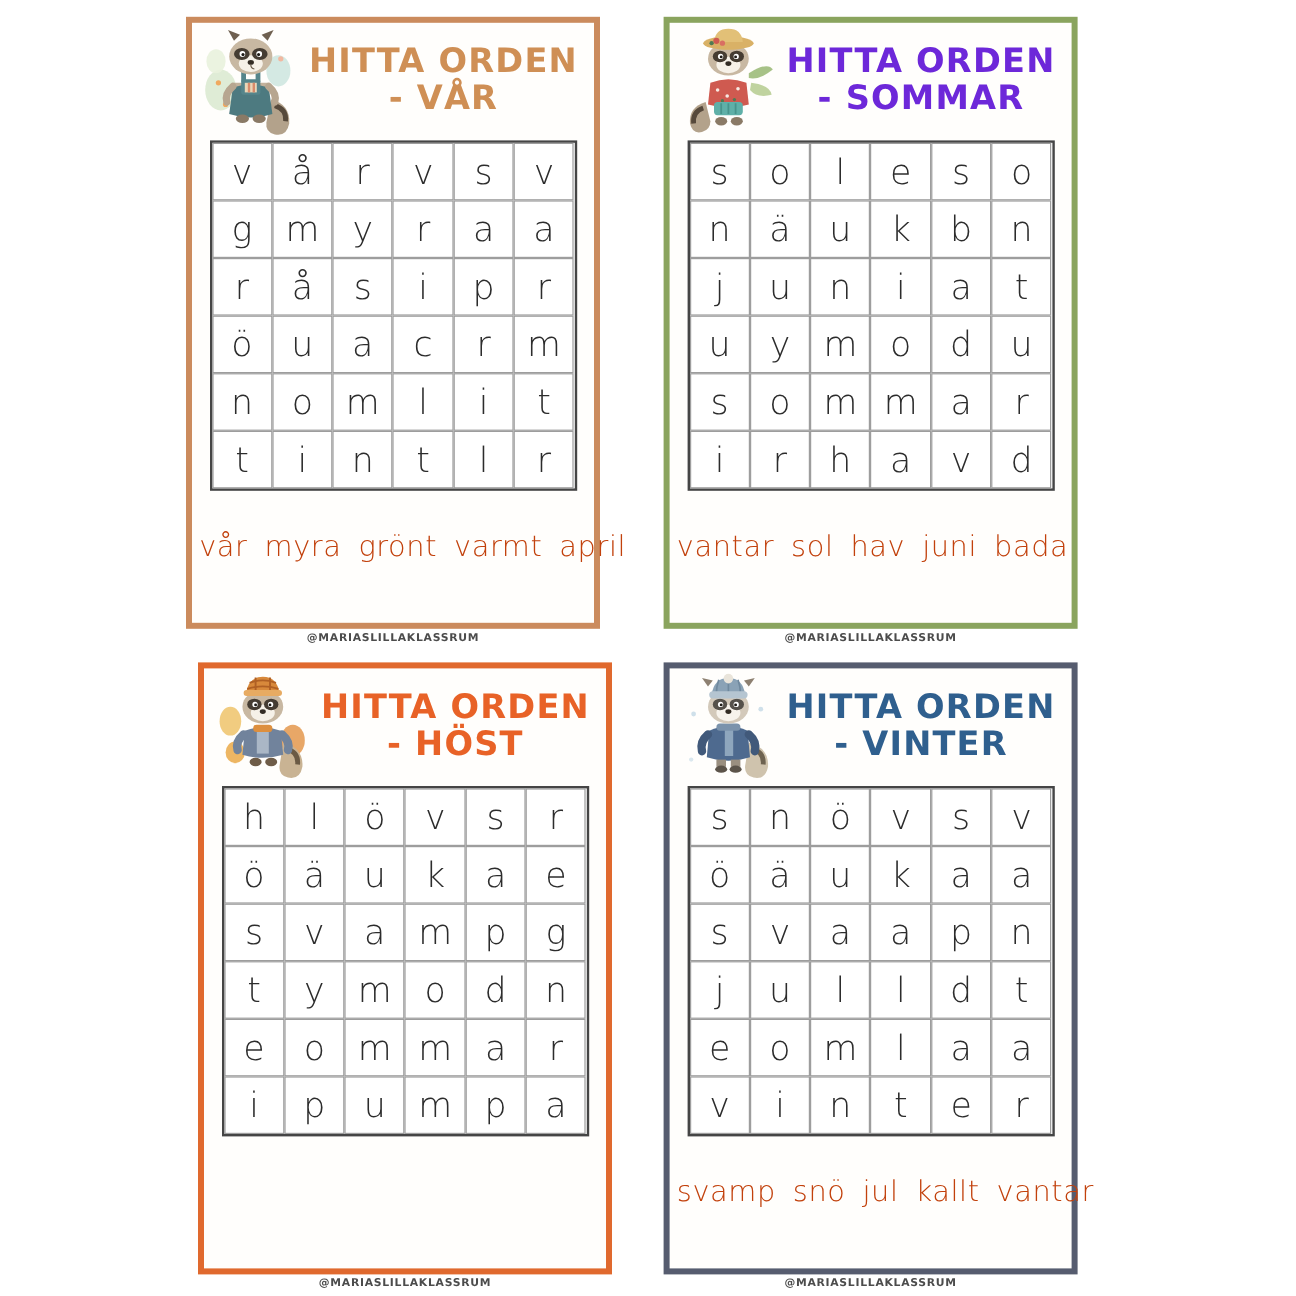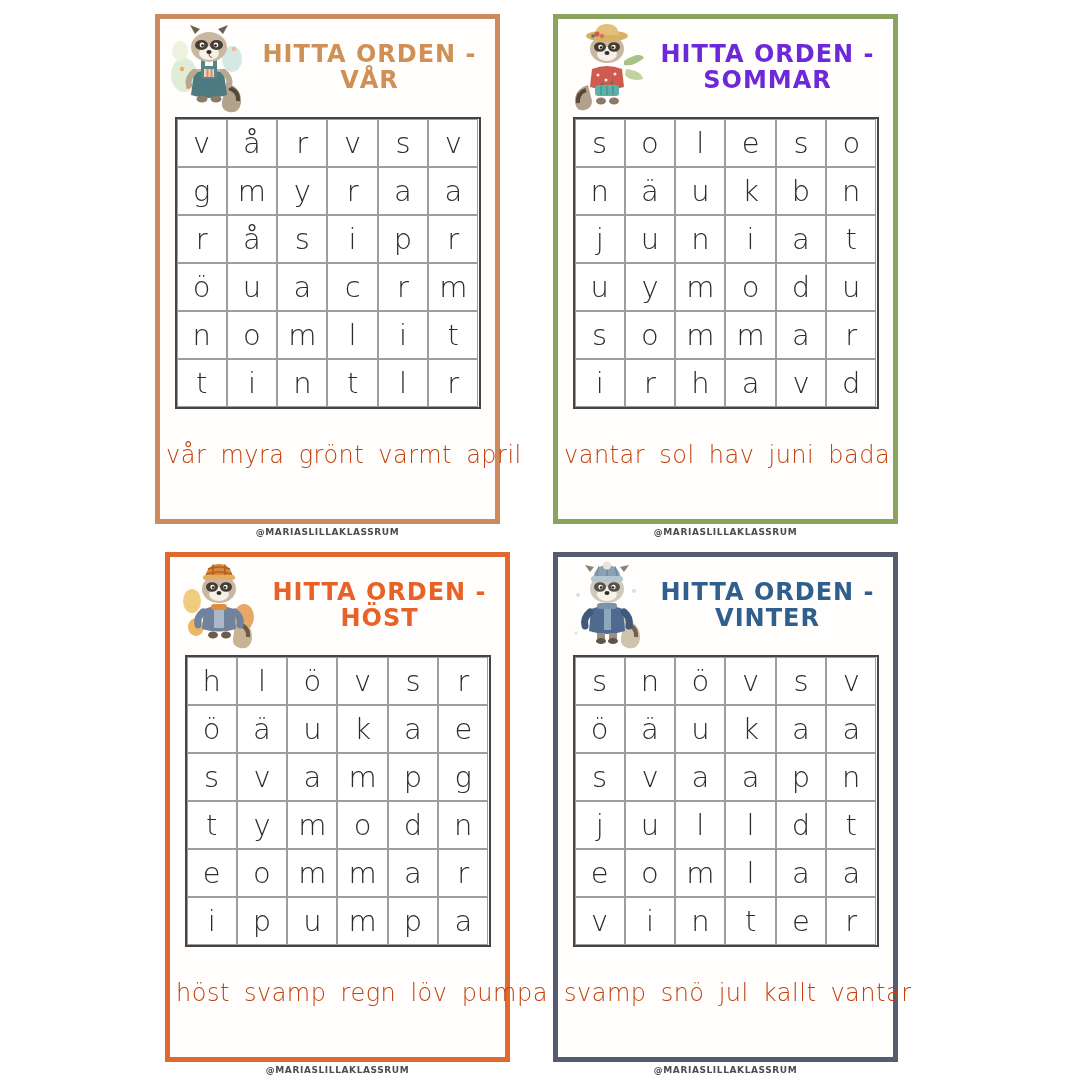--- a/index.html
+++ b/index.html
@@ -16,21 +16,21 @@
 
   .card{
     position:relative;width:345px;height:510px;box-sizing:border-box;
     background:#fffefc;border:5px solid #ccc;
   }
   .card-header{position:relative;height:96px;}
   .raccoon{position:absolute;left:8px;top:4px;}
   .card-title{
     position:absolute;left:88px;right:4px;top:0;bottom:0;margin:0;
     display:flex;align-items:center;justify-content:center;text-align:center;
-    font-size:24px;font-weight:bold;letter-spacing:1px;line-height:1.1;
+    font-size:28px;font-weight:bold;letter-spacing:1px;line-height:1.1;
   }
   .letter-grid{
     width:306px;margin:2px auto 0;box-sizing:border-box;
     border:2px solid #454545;display:flex;flex-direction:column;background:#fff;
   }
   .grid-row{display:flex;}
   .grid-cell{
     flex:1 1 0;height:46px;border:1px solid #9d9d9d;
     display:flex;align-items:center;justify-content:center;
     font-size:29px;font-weight:300;color:#2c2c2c;
@@ -307,21 +307,20 @@
         </div>
         <div class="grid-row">
           <div class="grid-cell">i</div>
           <div class="grid-cell">p</div>
           <div class="grid-cell">u</div>
           <div class="grid-cell">m</div>
           <div class="grid-cell">p</div>
           <div class="grid-cell">a</div>
         </div>
       </div>
-    <p class="word-list">höst svamp regn löv pumpa</p>
   </section>
   <div class="watermark">@MARIASLILLAKLASSRUM</div>
 </div>
 
 <div class="slot" id="slot-vinter">
   <section class="card" style="border-color: rgb(86, 92, 111);">
     <div class="card-header">
       <svg class="raccoon" width="82" height="92" viewBox="0 0 82 92">
         <circle cx="12" cy="34" r="2" fill="#cfe0ea"></circle>
         <circle cx="18" cy="56" r="1.6" fill="#cfe0ea"></circle>

